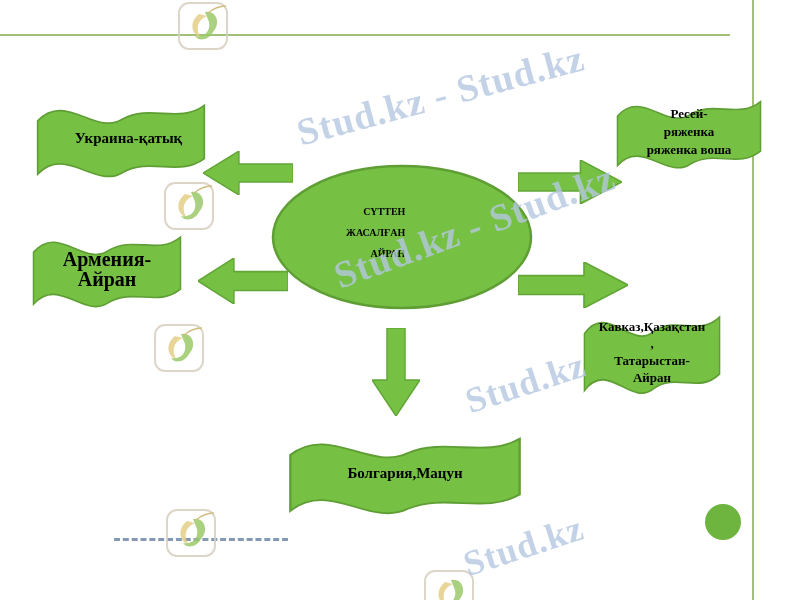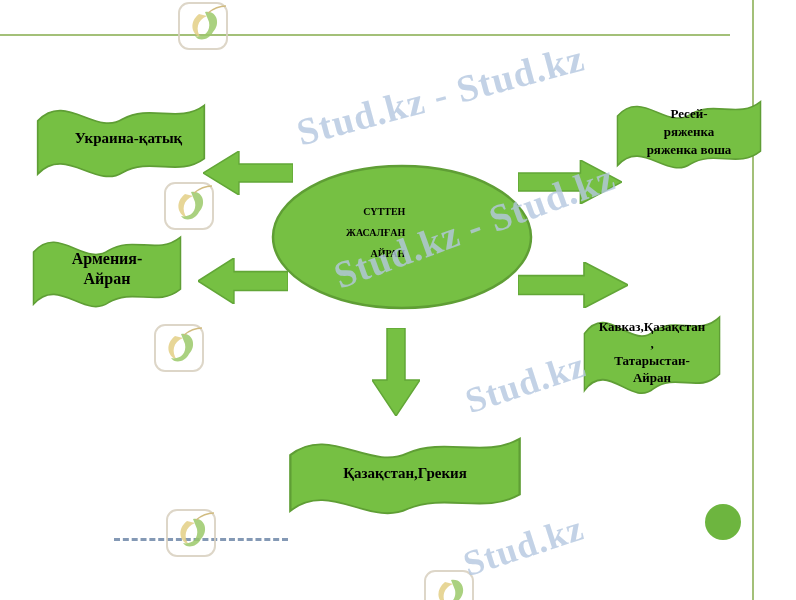--- a/index.html
+++ b/index.html
@@ -28,21 +28,21 @@
   .banner{z-index:2;}
   .banner svg{position:absolute;left:0;top:0;width:100%;height:100%;}
   .banner-text{
     position:absolute;left:0;top:0;right:0;bottom:0;
     display:flex;flex-direction:column;align-items:center;justify-content:center;
     text-align:center;font-weight:bold;color:#000;
   }
   .b-ukraine{left:36px;top:95px;width:170px;height:86px;}
   .b-ukraine .banner-text{font-size:15px;line-height:19px;padding-left:15px;}
   .b-armenia{left:32px;top:227px;width:150px;height:84px;}
-  .b-armenia .banner-text{font-size:16px;line-height:20px;}
+  .b-armenia .banner-text{font-size:20px;line-height:20px;}
   .b-russia{left:616px;top:92px;width:146px;height:80px;}
   .b-russia .banner-text{font-size:13px;line-height:18px;}
   .b-caucasus{left:583px;top:306px;width:138px;height:92px;}
   .b-caucasus .banner-text{font-size:13px;line-height:17px;}
   .b-bulgaria{left:288px;top:428px;width:234px;height:90px;}
   .b-bulgaria .banner-text{font-size:15px;line-height:20px;}
   
   .oval{left:270px;top:163px;width:264px;height:148px;z-index:2;}
   .oval svg{position:absolute;left:0;top:0;width:100%;height:100%;}
   .oval-text{
@@ -138,21 +138,21 @@
       <div>Татарыстан-</div>
       <div>Айран</div>
     </div>
   </div>
 
   <div class="abs banner b-bulgaria">
     <svg viewBox="0 0 200 100" preserveAspectRatio="none">
       <path d="M 2,30 C 35,-4 70,48 102,28 C 135,10 168,34 198,12 L 198,74 C 168,96 135,72 102,90 C 70,110 35,58 2,92 Z" fill="#76c043" stroke="#5f9e35" stroke-width="2"></path>
     </svg>
     <div class="banner-text">
-      <div>Қазақстан,Грекия</div>
+      <div>Болгария,Мацун</div>
     </div>
   </div>
 
   <div class="abs oval">
     <svg viewBox="0 0 264 148">
       <ellipse cx="132" cy="74" rx="129" ry="71" fill="#76c043" stroke="#5f9e35" stroke-width="2.5"></ellipse>
     </svg>
     <div class="oval-text">
       <div>СҮТТЕН</div>
       <div>ЖАСАЛҒАН</div>

